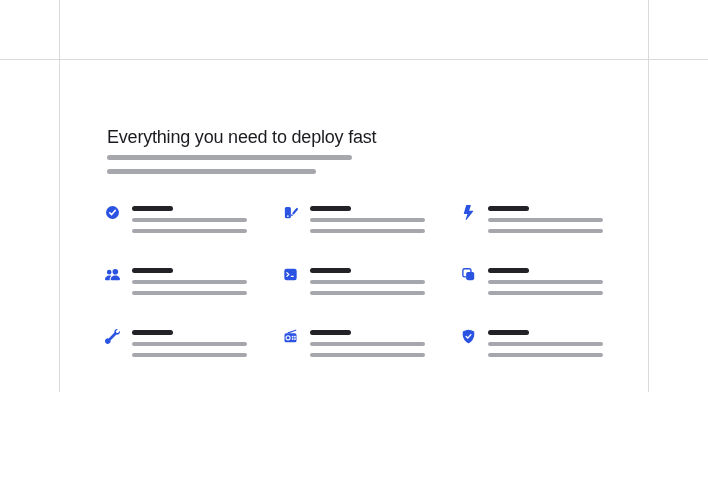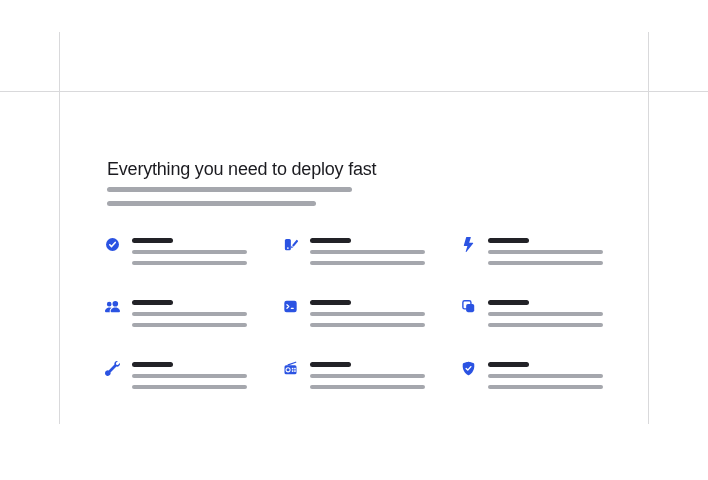--- a/index.html
+++ b/index.html
@@ -1,18 +1,18 @@
 <!DOCTYPE html>
 <html><head>
 <meta charset="utf-8">
 <style>
   html,body { margin:0; padding:0; background:#fff; }
   .page {
     position:relative; width:708px; height:392px; background:#ffffff;
-    overflow:hidden; font-family:"Liberation Sans", sans-serif;margin-top:32px;
+    overflow:hidden; font-family:"Liberation Sans", sans-serif;
   }
   .vline { position:absolute; top:0; bottom:0; width:1px; background:#d9d9db; }
   .vline.left  { left:59px; }
   .vline.right { left:648px; }
   .hline { position:absolute; left:0; right:0; height:1px; background:#d9d9db; }
   .hline.top    { top:59px; }
   .hline.bottom { top:419px; }
 
   .content { position:absolute; left:107px; top:124px; }
   .heading {

